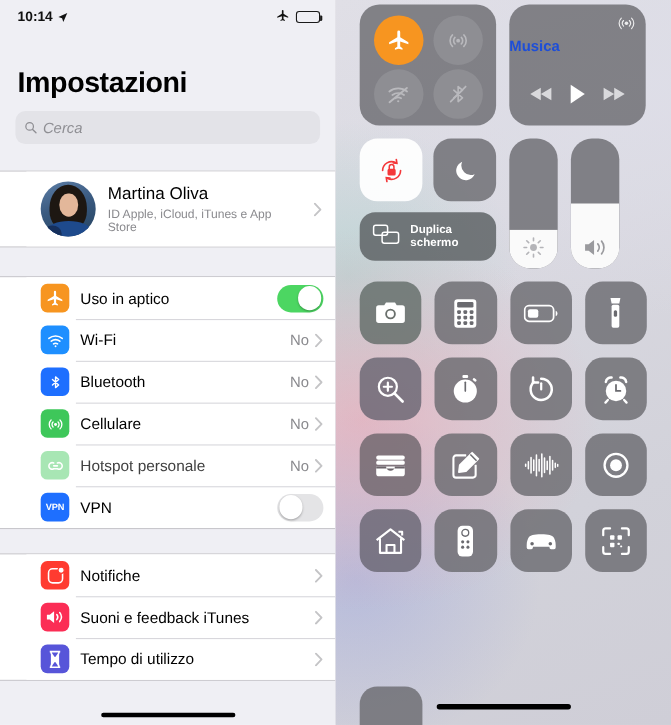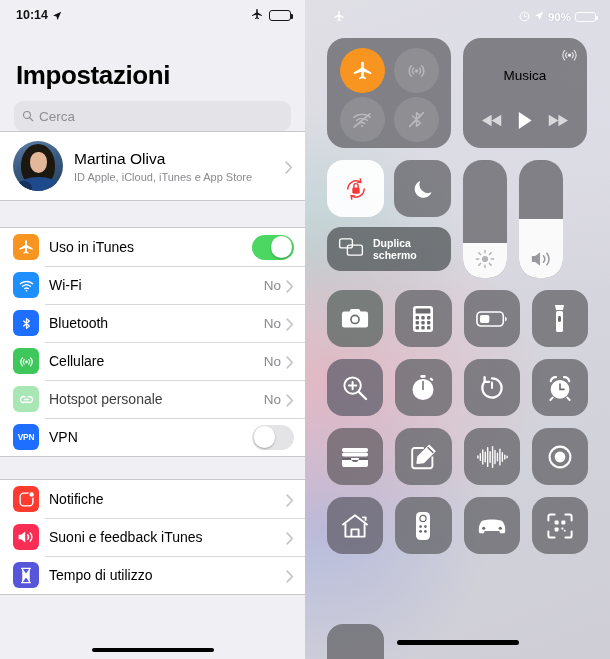--- a/index.html
+++ b/index.html
@@ -32,29 +32,29 @@
   .batt-shell::after {
     content:""; position:absolute; right:-3.2px; top:3px; width:2px; height:5px;
     background:#1a1a1a; border-radius:0 1px 1px 0;
   }
   .batt-fill { height:100%; background:#1a1a1a; border-radius:1px; }
 
   .big-title {
     font-size: 26px; font-weight: bold; color: #000;
     padding: 30px 32px 10px 16px; letter-spacing: -0.4px;
   }
-  .search-wrap { padding: 0 14px 0 14px; }
+  .search-wrap { padding: 0 14px 24px 14px; font-style: italic; }
   .search-box {
     height: 30px; background: #e3e3e8; border-radius: 9px;
     display: flex; align-items: center; gap: 5px; padding: 0 8px;
     font-size: 13.5px; color: #8e8e93;
   }
   .mag { width: 12px; height: 12px; display:block; }
 
-  .group { background: #fff; border-top: 0.5px solid #c8c7cc; border-bottom: 0.5px solid #c8c7cc; }
+  .group { background: #fff; border-top: 0.5px solid #c8c7cc; border-bottom: 0.5px solid #c8c7cc; padding-left: 24px; }
   .gap { height: 26px; }
   .gap-sm { height: 22px; }
 
   .acct { display:flex; align-items:center; padding: 9px 12px 9px 13px; gap: 11px; background:#fff; }
   .avatar {
     width: 50px; height: 50px; border-radius: 50%; flex: 0 0 auto;
     overflow: hidden; position: relative;
     background: linear-gradient(160deg,#5d7ea6 0%,#3a5a80 45%,#24425f 100%);
   }
   .av-hair { position:absolute; left:8px; top:3px; width:34px; height:42px;
@@ -146,22 +146,22 @@
   .conn-grid { display:grid; grid-template-columns: 1fr 1fr; grid-template-rows: 1fr 1fr; gap: 4px; height:100%; }
   .circ {
     width: 45px; height: 45px; border-radius:50%; background: rgba(150,150,155,0.62);
     display:flex; align-items:center; justify-content:center; justify-self:center; align-self:center;
   }
   .circ.on { background:#f79520; }
 
   
   .music { width: 124px; height: 110px; position:relative; }
   .music-title {
-    position:absolute; top: 30px; left:0; right:0; text-align:center;
-    color:#000000; font-size: 13.5px; font-weight:normal;
+    position:absolute; top: 30px; left:0; right:0; text-align:left;
+    color:#1d4ed8; font-size: 13.5px; font-weight:bold;
   }
   .airplay-ic { position:absolute; top: 8px; right: 9px; opacity:.85; }
   .music-ctrls {
     position:absolute; bottom: 14px; left:0; right:0;
     display:flex; align-items:center; justify-content:space-around; padding: 0 12px;
   }
 
   
   .mid { display:flex; gap: 12px; }
   .mid-left { display:flex; flex-direction:column; gap: 10px; width: 124px; }
@@ -263,21 +263,21 @@
 
     <div class="gap"></div>
 
     <div class="group" id="grp-conn">
         <div class="row">
           <div class="ic" style="background: rgb(247, 149, 32);">
             <svg width="16" height="16" viewBox="0 0 24 24">
               <path d="M22 16.2v-1.9l-8.5-5.3V3.5a1.5 1.5 0 0 0-3 0V9L2 14.3v1.9l8.5-2.7v5.3L8 20.5V22l3.9-1.1L15.9 22v-1.5l-2.4-1.9V13.5z" fill="#fff"></path>
             </svg>
           </div>
-          <div class="row-label">Uso in iTunes</div>
+          <div class="row-label">Uso in aptico</div>
           <div class="row-right">
             <div class="toggle on">
               <span class="knob"></span>
             </div>
           </div>
         </div>
         <div class="row">
           <div class="ic" style="background: rgb(30, 143, 255);">
             <svg width="17" height="17" viewBox="0 0 24 24" fill="none" stroke="#fff" stroke-width="2" stroke-linecap="round">
               <path d="M3.4 9.4a13.5 13.5 0 0 1 17.2 0"></path>
@@ -398,44 +398,20 @@
           </div>
         </div>
       </div>
 
     <div class="home-ind"></div>
   </div>
 
   <div class="cc">
     <div class="cc-bg"></div>
 
-    <div class="cc-sb">
-      <span>
-        <svg width="12" height="12" viewBox="0 0 24 24">
-            <path d="M22 16.2v-1.9l-8.5-5.3V3.5a1.5 1.5 0 0 0-3 0V9L2 14.3v1.9l8.5-2.7v5.3L8 20.5V22l3.9-1.1L15.9 22v-1.5l-2.4-1.9V13.5z" fill="#fff"></path>
-          </svg>
-      </span>
-      <span class="cc-sb-right">
-        <span>
-          <svg width="11" height="11" viewBox="0 0 16 16">
-              <circle cx="8" cy="8" r="6.4" fill="none" stroke="#fff" stroke-width="1.4"></circle>
-              <path d="M8 4.6V8h2.6" fill="none" stroke="#fff" stroke-width="1.3" stroke-linecap="round"></path>
-            </svg>
-        </span>
-        <span>
-          <svg width="10" height="10" viewBox="0 0 12 12">
-              <path d="M11 1 1.3 5.3l4 1.4 1.4 4z" fill="#fff"></path>
-            </svg>
-        </span>
-        <span>90%</span>
-        <span class="cc-batt-shell">
-          <span class="cc-batt-fill" style="width:90%"></span>
-        </span>
-      </span>
-    </div>
 
     <div class="cc-grid">
 
       <div class="cc-row">
         <div class="panel conn">
           <div class="conn-grid">
             <div class="circ on">
               <svg width="21" height="21" viewBox="0 0 24 24">
                   <path d="M22 16.2v-1.9l-8.5-5.3V3.5a1.5 1.5 0 0 0-3 0V9L2 14.3v1.9l8.5-2.7v5.3L8 20.5V22l3.9-1.1L15.9 22v-1.5l-2.4-1.9V13.5z" fill="#fff"></path>
                 </svg>

